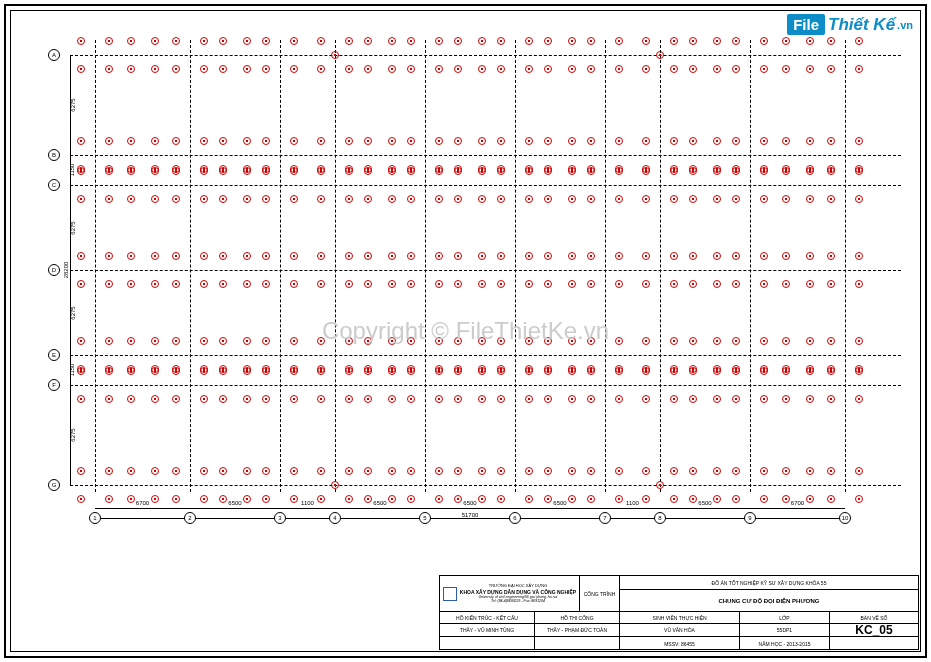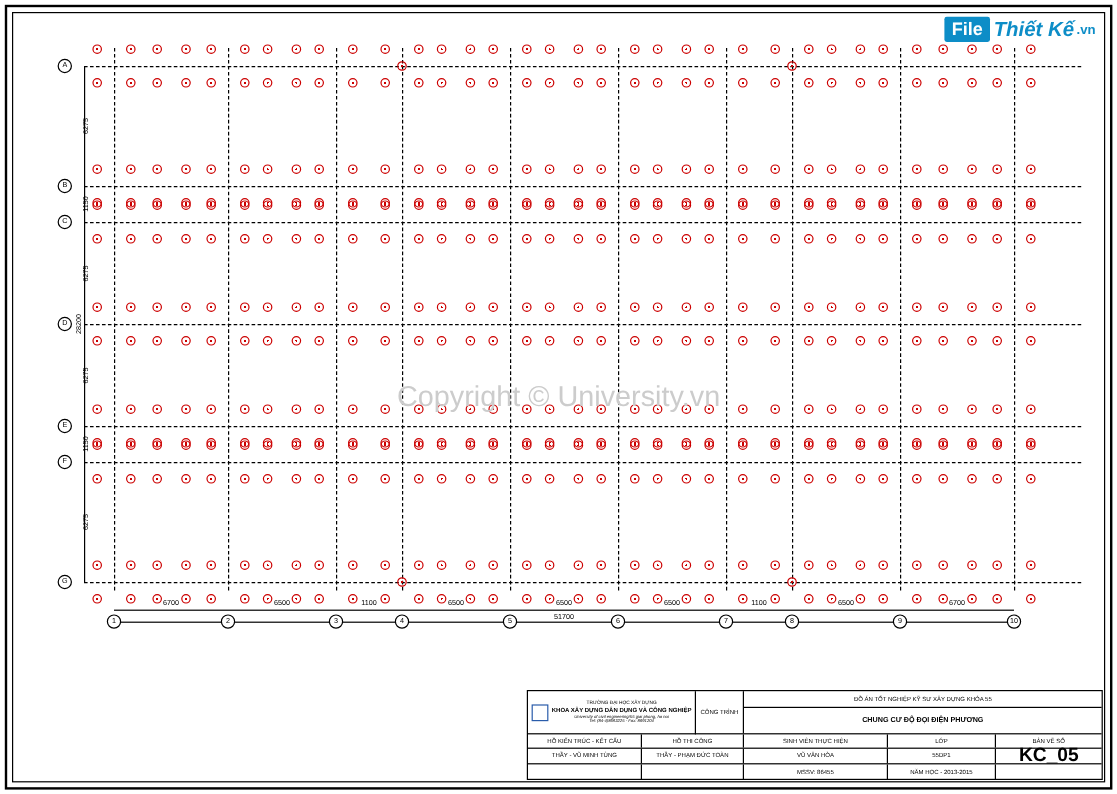--- a/index.html
+++ b/index.html
@@ -26,35 +26,35 @@
   .dim-line-v { position: absolute; border-left: 1px solid #000; width: 0; }
   .title-block { position: absolute; bottom: 12px; right: 12px; width: 480px; height: 75px; border: 1px solid #000; font-size: 5px; background: #fff; z-index: 20; }
   .tb-row { display: flex; border-bottom: 1px solid #000; }
   .tb-cell { border-right: 1px solid #000; padding: 2px 3px; display: flex; align-items: center; justify-content: center; text-align: center; }
   .tb-logo { width: 140px; height: 36px; display: flex; align-items: center; gap: 3px; padding: 2px; }
   .tb-logo-icon { width: 14px; height: 14px; border: 1px solid #2a5caa; background: #fff; }
   .tb-logo-text { font-size: 4.5px; line-height: 1.2; }
   .tb-logo-text .l1 { font-size: 4px; }
   .tb-logo-text .l2 { font-weight: bold; font-size: 5px; }
   .tb-logo-text .l3 { font-size: 3.5px; font-style: italic; }
-  .dwg-no { font-size: 16px; font-weight: bold; }
+  .dwg-no { font-size: 12px; font-weight: bold; }
 </style>
 </head>
 <body>
 
 <div class="outer-frame"></div>
 <div class="inner-frame"></div>
 
 <div class="watermark-logo">
   <span class="wm-file">File</span>
   <span class="wm-thietke">Thiết Kế</span>
   <span class="wm-vn">.vn</span>
 </div>
 
-<div class="watermark-text">Copyright © University.vn</div>
+<div class="watermark-text">Copyright © FileThietKe.vn</div>
 
 <div class="drawing-area">
   <div class="grid-container" id="grid-container">
       <div class="gridline-h" style="top: 25px;"></div>
       <div class="bubble bubble-h" style="top: 25px;">A</div>
       <div class="gridline-h" style="top: 125px;"></div>
       <div class="bubble bubble-h" style="top: 125px;">B</div>
       <div class="gridline-h" style="top: 155px;"></div>
       <div class="bubble bubble-h" style="top: 155px;">C</div>
       <div class="gridline-h" style="top: 240px;"></div>

